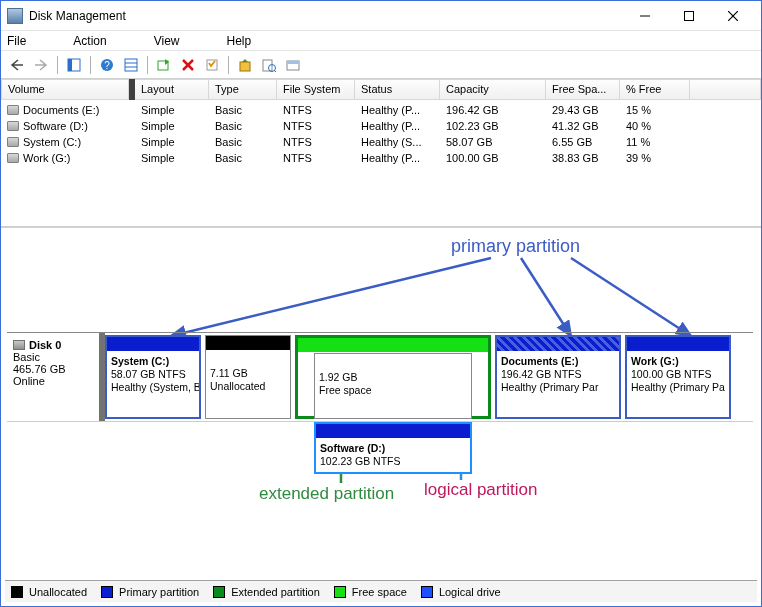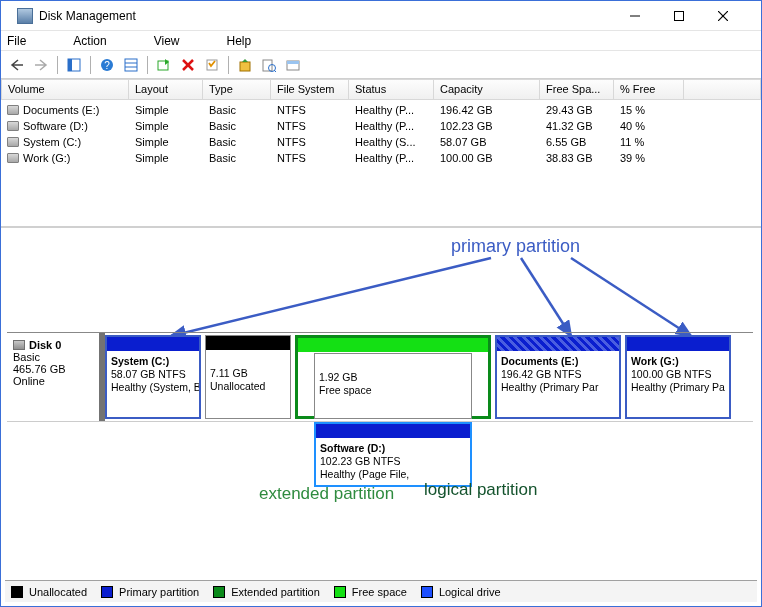--- a/index.html
+++ b/index.html
@@ -13,21 +13,21 @@
     height: 607px;
     border: 1px solid #3a6fd8;
     position: relative;
     overflow: hidden;
   }
   
   .titlebar {
     height: 30px;
     display: flex;
     align-items: center;
-    padding: 0 16px;
+    padding: 0 6px;
     border-bottom: 1px solid #e5e5e5;
   }
   .titlebar .app-icon {
     width: 16px; height: 16px;
     margin-right: 6px;
     position: relative;
   }
   .titlebar .app-icon::before {
     content: "";
     position: absolute; inset: 0;
@@ -93,21 +93,21 @@
     display: flex;
     padding: 1px 0;
   }
   .vol-row .cell {
     padding: 1px 6px;
     font-size: 11px;
     overflow: hidden;
     white-space: nowrap;
   }
   .col-volume { width: 128px; }
-  .col-layout { width: 74px; }
+  .col-layout { width: 74px; margin-left: 6px; }
   .col-type  { width: 68px; }
   .col-fs    { width: 78px; }
   .col-status{ width: 85px; }
   .col-cap   { width: 106px; }
   .col-free  { width: 74px; }
   .col-pct   { width: 70px; }
   .col-end   { flex: 1; }
   .vol-body { padding: 2px 0 60px 0; background:#fff; }
   .drive-icon {
     display: inline-block;
@@ -134,21 +134,21 @@
   .annotation-extended {
     position: absolute;
     top: 256px; left: 258px;
     font-size: 17px;
     color: #2f8b3f;
   }
   .annotation-logical {
     position: absolute;
     top: 252px; left: 423px;
     font-size: 17px;
-    color: #14532d;
+    color: #be185d;
   }
   .arrow {
     position: absolute;
     pointer-events: none;
   }
   .disk-row {
     position: absolute;
     top: 104px; left: 6px; right: 8px;
     height: 90px;
     display: flex;
@@ -456,21 +456,20 @@
             <div class="pname">&nbsp;</div>
             <div>1.92 GB</div>
             <div>Free space</div>
           </div>
         </div>
         <div class="part logical-wrap" style="flex:1">
           <div class="part-top" style="background:#0a1ecf"></div>
           <div class="part-body">
             <div class="pname">Software  (D:)</div>
             <div>102.23 GB NTFS</div>
-            <div>Healthy (Page File,</div>
           </div>
         </div>
       </div>
 
       <div class="part" style="width:126px;border:2px solid #3b5cc4">
         <div class="part-top hatch" style="background-color:#0a1ecf;background-image:repeating-linear-gradient(45deg,#0a1ecf 0 3px,#4a5ee0 3px 6px)"></div>
         <div class="part-body">
           <div class="pname">Documents  (E:)</div>
           <div>196.42 GB NTFS</div>
           <div>Healthy (Primary Par</div>

